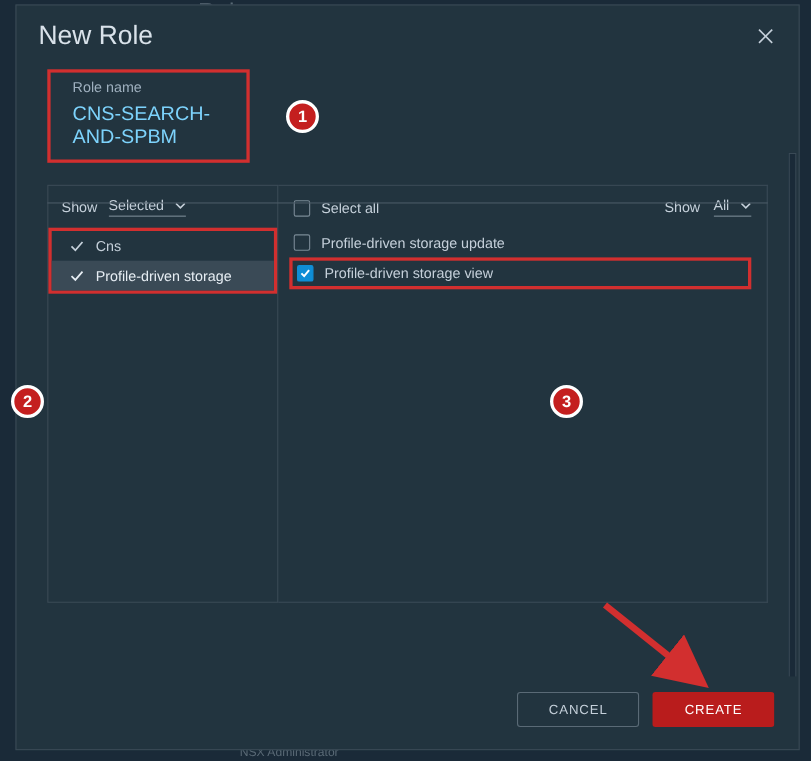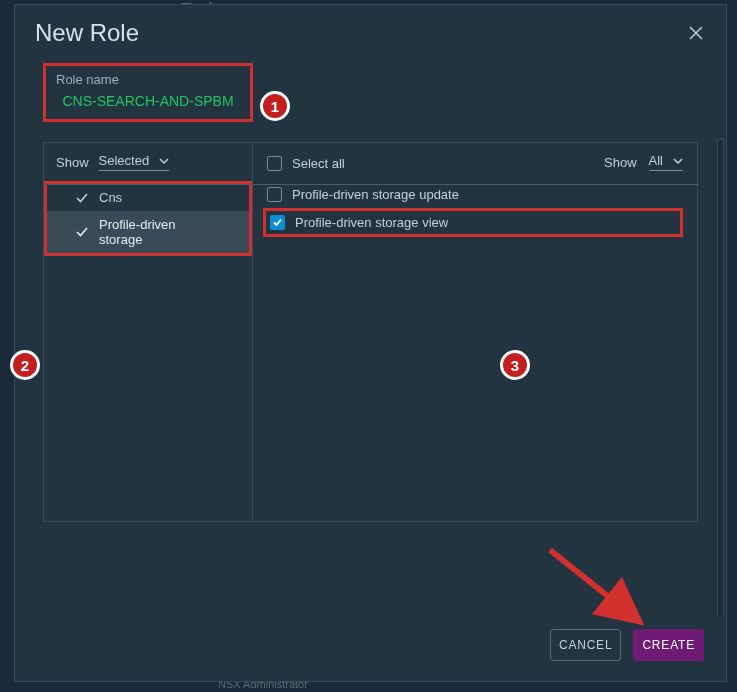--- a/index.html
+++ b/index.html
@@ -53,28 +53,27 @@
       position: relative;
       overflow: hidden;
     }
     .field-label {
       font-size: 13px;
       color: #9fb0bf;
       margin-bottom: 6px;
     }
     .role-name-block {
       border: 3px solid #d22f2f;
-      padding: 6px 10px 10px 10px;
-      width: 210px;
+      padding: 6px 10px 10px 20px;
+      width: 184px;
       position: relative;
     }
     .role-name-value {
-      font-size: 14px;
-      color: #22c55e;
-      text-align: center;
+      font-size: 18px;
+      color: #7dd3fc;
     }
     .role-name-underline {
       position: absolute;
       left: 28px;
       right: 28px;
       top: 127px;
       border-bottom: 1px solid #4a5a66;
     }
     .desc-block {
       margin-top: 30px;
@@ -130,21 +129,21 @@
       display: inline-block;
     }
     .cat-list {
       border: 3px solid #d22f2f;
       border-top: 3px solid #d22f2f;
     }
     .cat-item {
       display: flex;
       align-items: center;
       gap: 10px;
-      padding: 6px 28px;
+      padding: 6px 16px;
       font-size: 13px;
       cursor: pointer;
     }
     .cat-item.selected {
       background: #3a4a56;
       color: #e6edf3;
     }
     .check-svg {
       width: 14px;
       height: 14px;
@@ -191,34 +190,34 @@
       align-items: center;
       gap: 12px;
     }
     .modal-footer {
       display: flex;
       justify-content: flex-end;
       gap: 12px;
       padding: 14px 22px 20px 22px;
     }
     .btn {
-      padding: 8px 8px;
+      padding: 8px 28px;
       font-size: 12px;
       letter-spacing: 0.8px;
       border-radius: 3px;
       cursor: pointer;
       border: 1px solid transparent;
     }
     .btn-cancel {
       background: transparent;
       border: 1px solid #5a6a76;
       color: #c5d0da;
     }
     .btn-create {
-      background: #701a75;
+      background: #b91c1c;
       color: #fff;
     }
     .scroll-track {
       position: absolute;
       right: 2px;
       top: 82px;
       width: 7px;
       height: 520px;
       background: #1a2a38;
       border: 1px solid #3a4a56;

